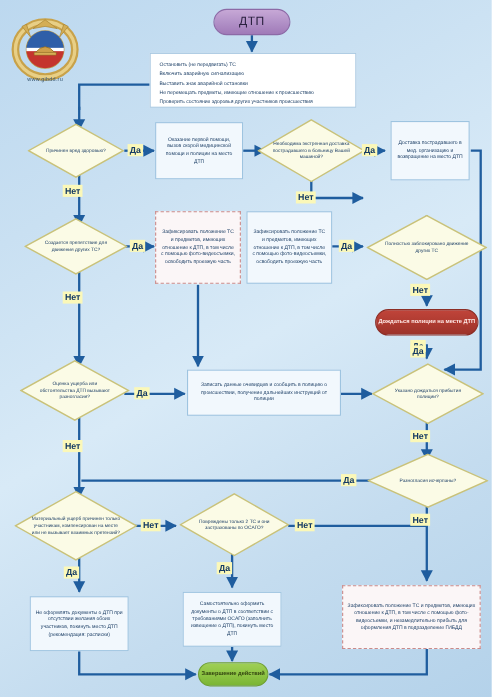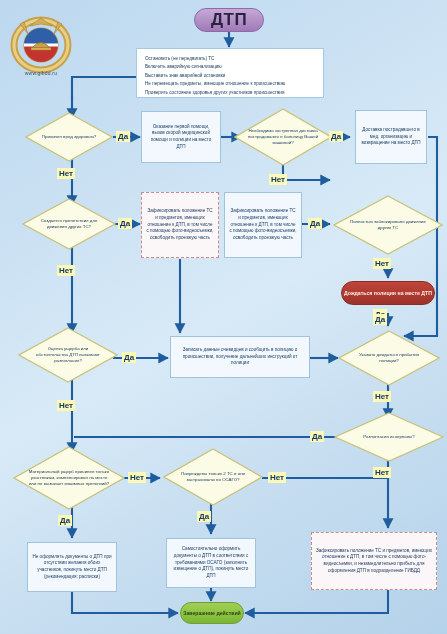--- a/index.html
+++ b/index.html
@@ -11,21 +11,21 @@
   }
   #stage{position:absolute;left:0;top:0;width:447px;height:634px;}
   svg.wires{position:absolute;left:0;top:0;width:447px;height:634px;pointer-events:none;}
 
   .node{position:absolute;box-sizing:border-box;display:flex;align-items:center;justify-content:center;text-align:center;}
 
   
   .term-start{
     background:linear-gradient(180deg,#c7a8d6 0%,#b08fc6 55%,#a07ab8 100%);
     border:1px solid #8c6aa6;border-radius:13px;
-    color:#2b2140;font-size:17px;font-weight:bold;letter-spacing:.5px;
+    color:#2b2140;font-size:11px;font-weight:normal;letter-spacing:.5px;
   }
   
   .term-end{
     background:linear-gradient(180deg,#9fcf55 0%,#8cc342 55%,#7ab535 100%);
     border:1px solid #6f9f33;border-radius:13px;
     color:#31420f;font-size:5.2px;font-weight:bold;line-height:1.25;
   }
   
   .term-red{
     background:linear-gradient(180deg,#c0443a 0%,#ad3a30 55%,#9c332a 100%);

